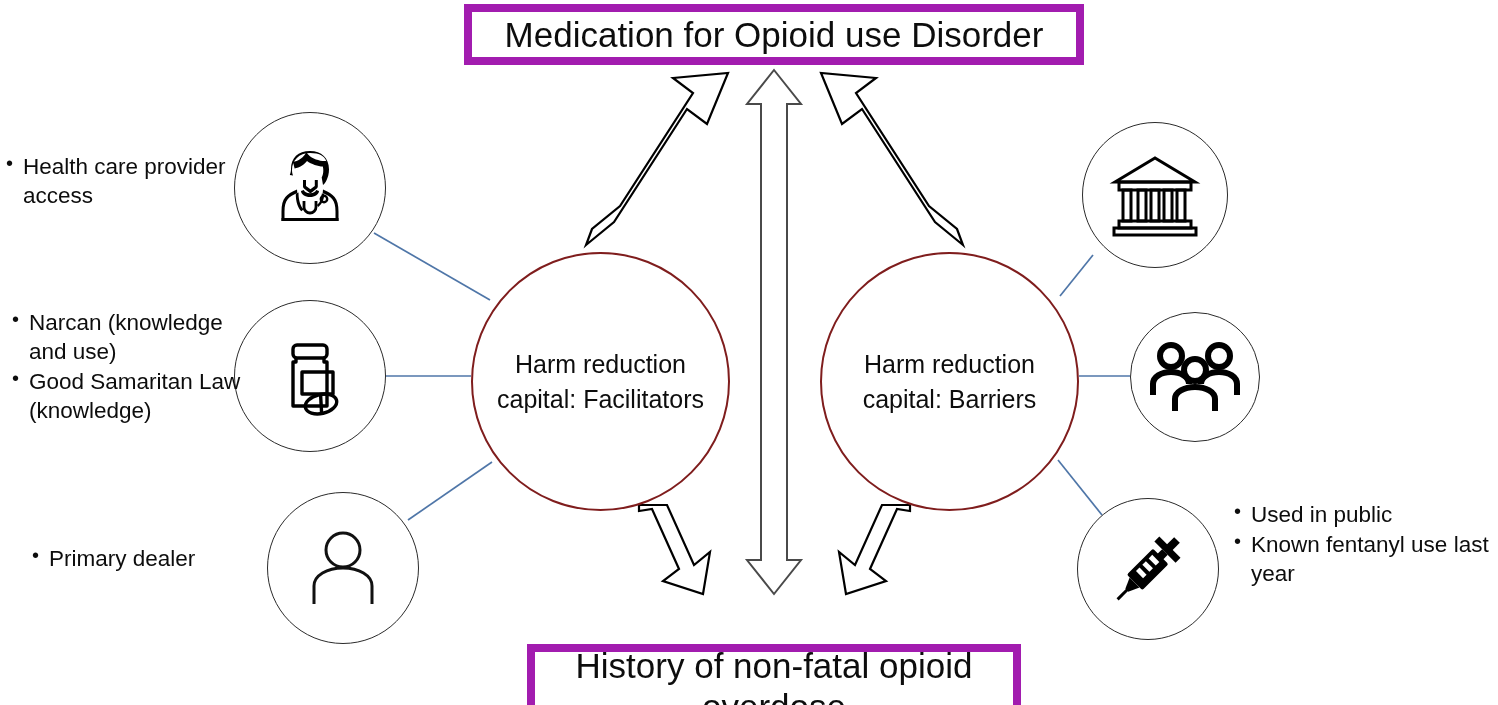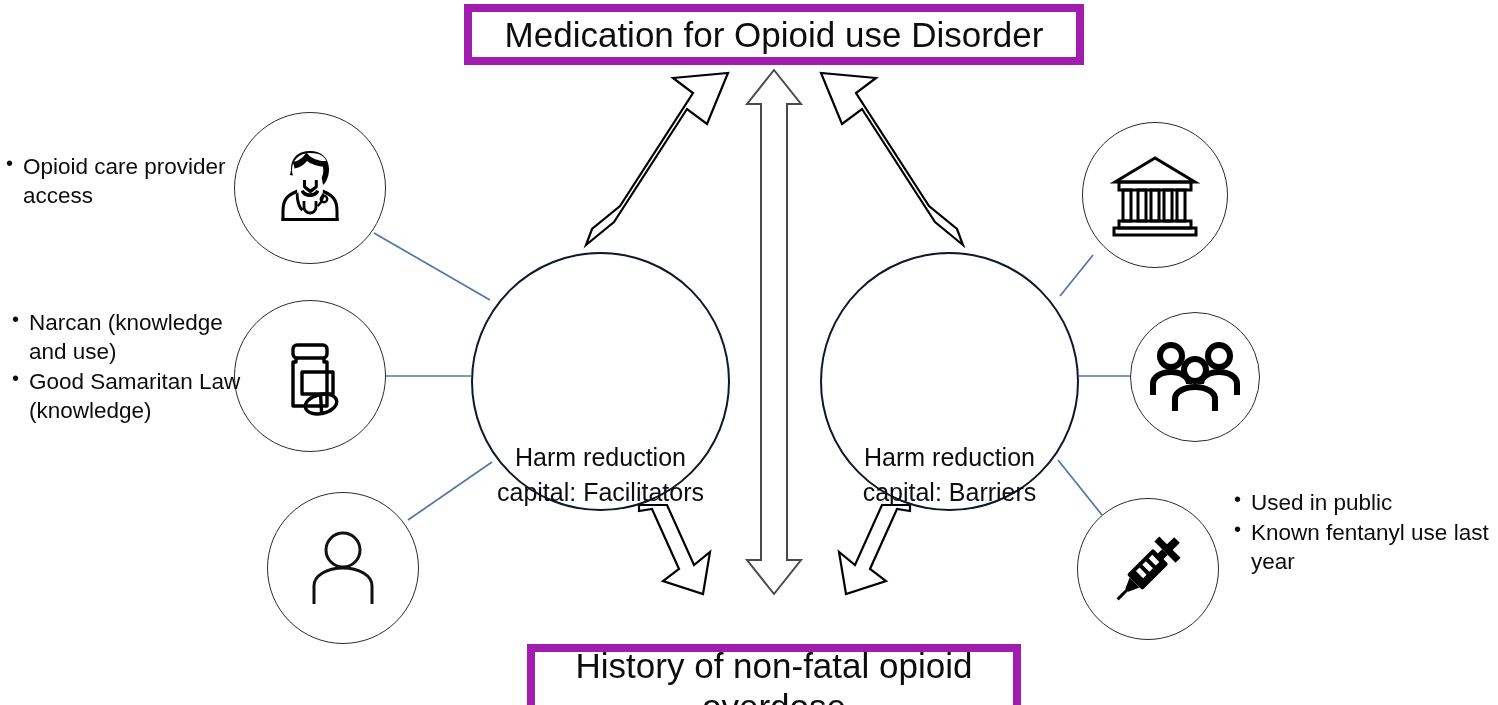--- a/index.html
+++ b/index.html
@@ -42,26 +42,26 @@
   }
   #box-bottom {
     left: 527px; top: 596px;
     width: 494px; height: 84px;
     font-size: 35px;
     padding: 0 14px;
     margin-top: 48px;
   }
   .hub {
     position: absolute;
-    border: 2px solid #0f172a;
+    border: 2px solid #7f1d1d;
     border-radius: 50%;
     background: #ffffff;
     box-sizing: border-box;
     display: flex;
-    align-items: flex-end;
+    align-items: center;
     justify-content: center;
     text-align: center;
     font-size: 25px;
     line-height: 1.38;
   }
   #hub-left  { left: 471px; top: 252px; width: 259px; height: 259px; }
   #hub-right { left: 820px; top: 252px; width: 259px; height: 259px; }
 
   .icon-circle {
     position: absolute;
@@ -104,21 +104,21 @@
     top: -1px;
     font-size: 20px;
   }
   .label li + li { }
 
   #lbl-health  { left: 4px;    top: 152px;  width: 232px; }
   #lbl-narcan  { left: 10px;    top: 308px;  width: 240px; }
   #lbl-primary { left: 30px;   top: 544px;  width: 215px; }
   #lbl-justice { left: 1236px; top: 128px;  width: 252px; }
   #lbl-observ  { left: 1286px; top: 312px;  width: 212px; }
-  #lbl-public  { left: 1232px; top: 488px;  width: 262px; }
+  #lbl-public  { left: 1232px; top: 500px;  width: 262px; }
   #lbl-observ li + li { margin-top: 22px; }
 </style>
 </head>
 <body>
 
 <div id="stage">
 
   <svg id="wires" viewBox="0 0 1498 705">
 
     <g stroke="#4f76a8" stroke-width="1.7" fill="none">
@@ -250,31 +250,36 @@
             <path d="M38 64 L52 64 L47 75 L43 75 Z"></path>
             <rect x="43.5" y="73" width="3" height="15"></rect>
           </g>
         </g>
       </svg>
     </span>
   </div>
 
   <div class="label" id="lbl-health">
     <ul>
-      <li>Opioid care provider access</li>
+      <li>Health care provider access</li>
     </ul>
   </div>
 
   <div class="label" id="lbl-narcan">
     <ul>
       <li>Narcan (knowledge and use)</li>
       <li>Good Samaritan Law (knowledge)</li>
     </ul>
   </div>
 
+  <div class="label" id="lbl-primary">
+    <ul>
+      <li>Primary dealer</li>
+    </ul>
+  </div>
 
 
 
   <div class="label" id="lbl-public">
     <ul>
       <li>Used in public</li>
       <li>Known fentanyl use last year</li>
     </ul>
   </div>
 

